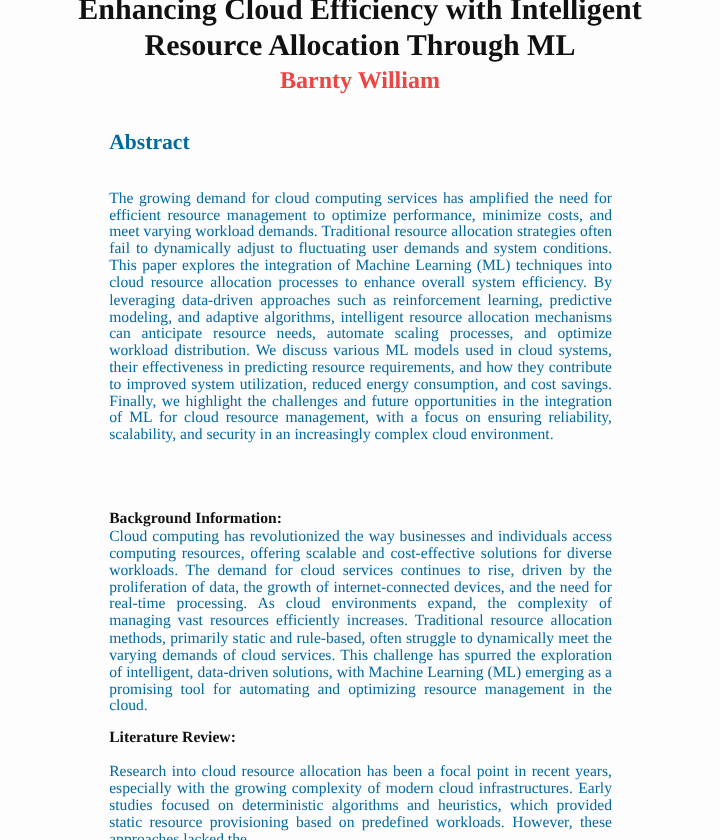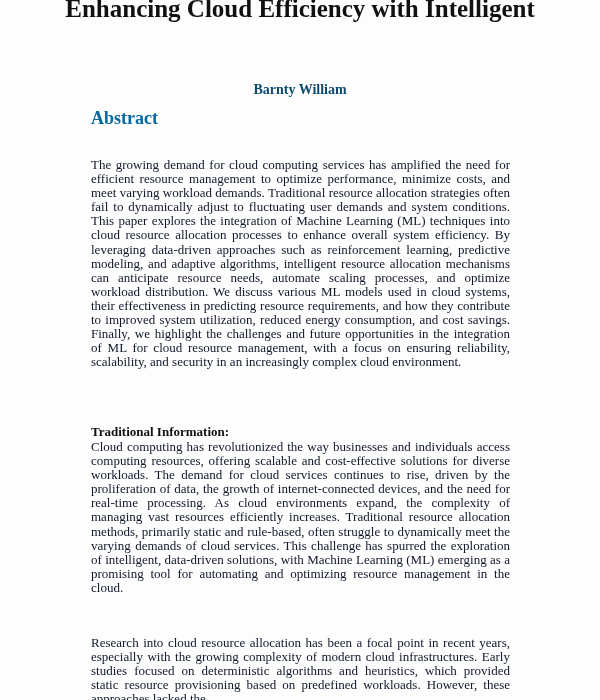--- a/index.html
+++ b/index.html
@@ -31,27 +31,27 @@
       text-align: center;
       font-weight: bold;
       font-size: 25px;
       line-height: 30px;
       color: #111;
     }
     .author {
       position: absolute;
       left: 0;
       width: 600px;
-      top: 81px;
+      top: 58px;
       margin: 0;
       text-align: center;
       font-weight: bold;
-      font-size: 14px;
+      font-size: 20px;
       line-height: 18px;
-      color: #0c4a6e;
+      color: #ef4444;
     }
     .h2 {
       position: absolute;
       left: 91px;
       margin: 0;
       font-weight: bold;
       font-size: 18px;
       line-height: 22px;
       color: #0369a1;
     }
@@ -65,41 +65,43 @@
       color: #111;
     }
     .para {
       position: absolute;
       left: 91px;
       width: 419px;
       margin: 0;
       font-size: 13px;
       line-height: 14.1px;
       text-align: justify;
-      color: #0f172a;
+      color: #0369a1;
     }
     #abstract-heading { top: 107px; }
     #abstract-text { top: 158px; }
     #intro-heading { top: 391px; }
     #bg-heading { top: 424px; }
     #bg-text { top: 440px; }
     #lit-heading { top: 606px; }
     #lit-text { top: 636px; }
   </style>
 </head>
 <body>
 
 <div class="page">
   <h1 class="title">
     <span>Enhancing Cloud Efficiency with Intelligent</span><br>
+    <span>Resource Allocation Through ML</span>
   </h1>
 
   <p class="author">Barnty William</p>
 
   <h2 class="h2" id="abstract-heading">Abstract</h2>
   <p class="para" id="abstract-text">The growing demand for cloud computing services has amplified the need for efficient resource management to optimize performance, minimize costs, and meet varying workload demands. Traditional resource allocation strategies often fail to dynamically adjust to fluctuating user demands and system conditions. This paper explores the integration of Machine Learning (ML) techniques into cloud resource allocation processes to enhance overall system efficiency. By leveraging data-driven approaches such as reinforcement learning, predictive modeling, and adaptive algorithms, intelligent resource allocation mechanisms can anticipate resource needs, automate scaling processes, and optimize workload distribution. We discuss various ML models used in cloud systems, their effectiveness in predicting resource requirements, and how they contribute to improved system utilization, reduced energy consumption, and cost savings. Finally, we highlight the challenges and future opportunities in the integration of ML for cloud resource management, with a focus on ensuring reliability, scalability, and security in an increasingly complex cloud environment.</p>
 
 
-  <h3 class="h3" id="bg-heading">Traditional Information:</h3>
+  <h3 class="h3" id="bg-heading">Background Information:</h3>
   <p class="para" id="bg-text">Cloud computing has revolutionized the way businesses and individuals access computing resources, offering scalable and cost-effective solutions for diverse workloads. The demand for cloud services continues to rise, driven by the proliferation of data, the growth of internet-connected devices, and the need for real-time processing. As cloud environments expand, the complexity of managing vast resources efficiently increases. Traditional resource allocation methods, primarily static and rule-based, often struggle to dynamically meet the varying demands of cloud services. This challenge has spurred the exploration of intelligent, data-driven solutions, with Machine Learning (ML) emerging as a promising tool for automating and optimizing resource management in the cloud.</p>
 
+  <h3 class="h3" id="lit-heading">Literature Review:</h3>
   <p class="para" id="lit-text">Research into cloud resource allocation has been a focal point in recent years, especially with the growing complexity of modern cloud infrastructures. Early studies focused on deterministic algorithms and heuristics, which provided static resource provisioning based on predefined workloads. However, these approaches lacked the</p>
 </div>
 
 </body></html>

